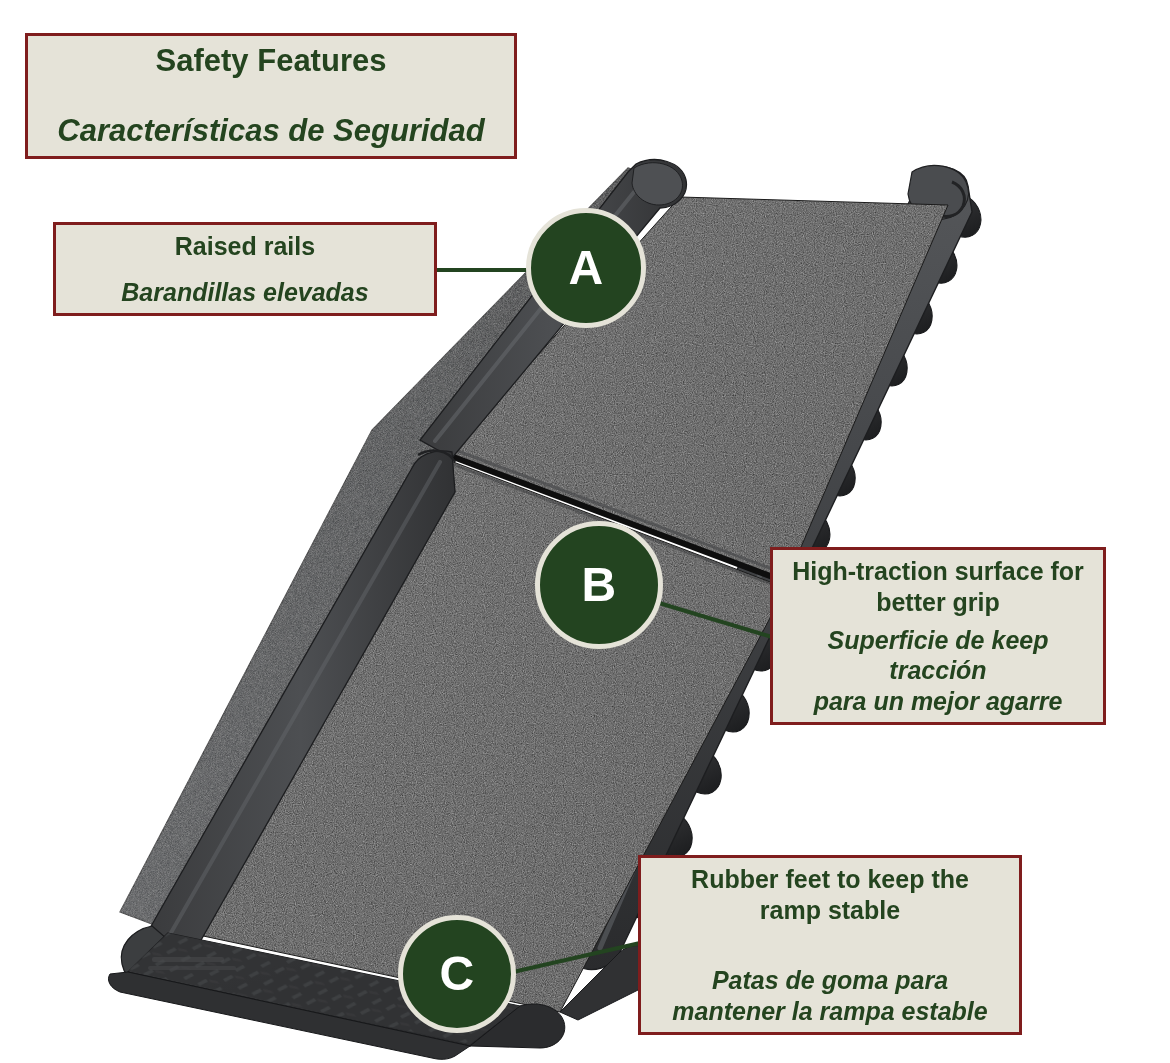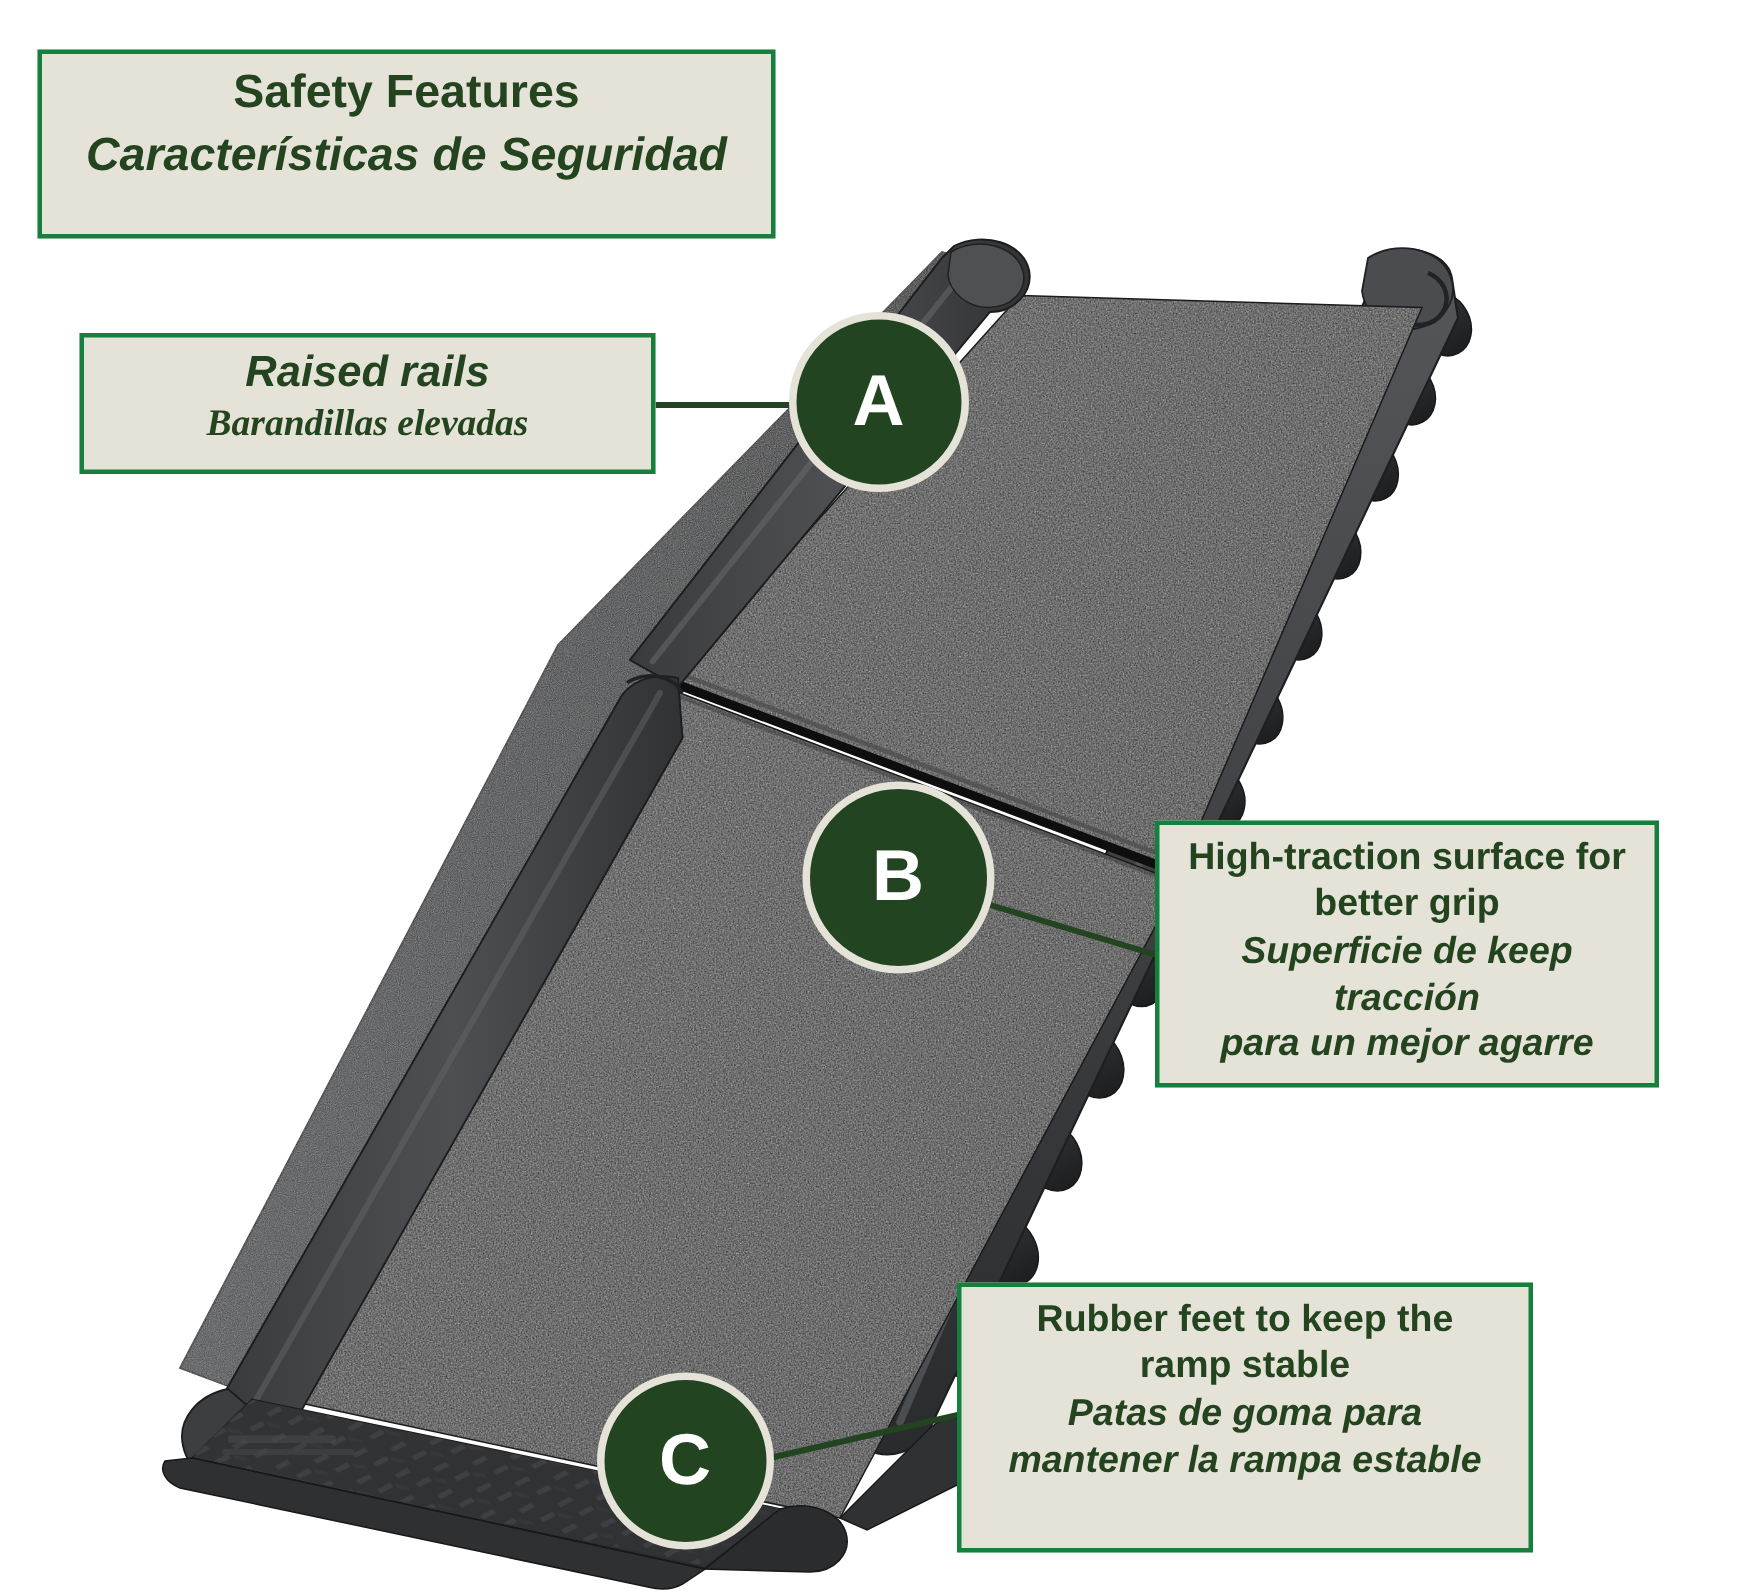--- a/index.html
+++ b/index.html
@@ -11,26 +11,26 @@
     position:relative;
   }
   #stage{position:absolute;inset:0;width:1170px;height:1063px;}
 
   .product-art{position:absolute;left:0;top:0;width:1170px;height:1063px;}
 
   
   .callout{
     position:absolute;
     background:#e5e3d8;
-    border:3px solid #15803d;
+    border:3px solid #7f1d1d;
     box-sizing:border-box;
     display:flex;
     flex-direction:column;
     align-items:center;
-    justify-content:flex-start;
+    justify-content:space-between;
     text-align:center;
     color:#24441f;
     padding:6px 10px;
   }
   .line-en{
     font-weight:bold;
     font-style:normal;
     line-height:1.22;
     white-space:pre-line;
   }
@@ -39,22 +39,22 @@
     font-style:italic;
     line-height:1.22;
     white-space:pre-line;
   }
 
   #title-box{left:25px;top:33px;width:492px;height:126px;}
   #title-box .line-en{font-size:31px;}
   #title-box .line-es{font-size:31px;margin-top:4px;}
 
   #box-a{left:53px;top:222px;width:384px;height:94px;}
-  #box-a .line-en{font-size:29px;font-style:italic;}
-  #box-a .line-es{font-size:25px;margin-top:2px;font-family:Liberation Serif, serif;}
+  #box-a .line-en{font-size:25px;}
+  #box-a .line-es{font-size:25px;margin-top:2px;}
 
   #box-b{left:770px;top:547px;width:336px;height:178px;}
   #box-b .line-en{font-size:25px;}
   #box-b .line-es{font-size:25px;margin-top:2px;}
 
   #box-c{left:638px;top:855px;width:384px;height:180px;}
   #box-c .line-en{font-size:25px;}
   #box-c .line-es{font-size:25px;margin-top:2px;}
 
   

